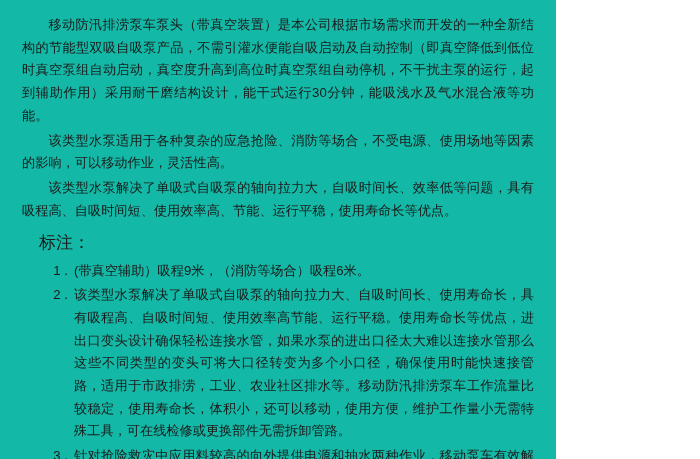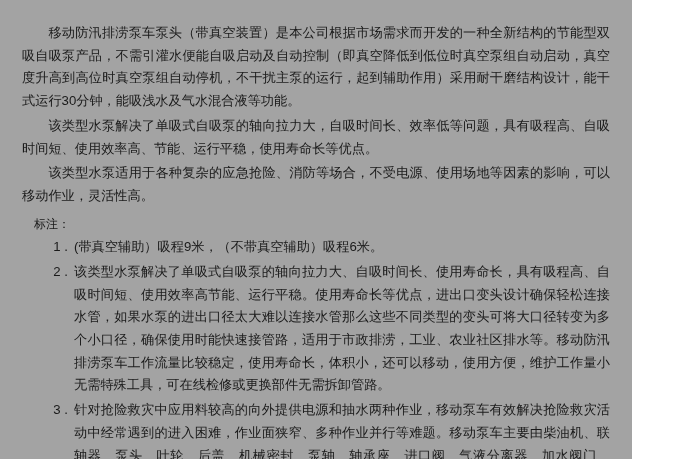--- a/index.html
+++ b/index.html
@@ -9,38 +9,38 @@
   body {
     width: 700px;
     height: 459px;
     background: #ffffff;
     font-family: "Liberation Sans", sans-serif;
     color: #1a1a1a;
     overflow: hidden;
   }
   .page {
     box-sizing: border-box;
-    width: 632px;
+    width: 556px;
     height: 459px;
-    padding: 22px 22px 0 22px;
-    background: #a3a3a3;
+    padding: 14px 22px 0 22px;
+    background: #14b8a6;
   }
   .para {
     font-size: 13.2px;
     line-height: 1.72;
     text-align: justify;
     text-justify: inter-ideograph;
     margin: 0 0 2px 0;
     color: #1a1a1a;
   }
   .indent2 {
     text-indent: 2em;
   }
   .label-line {
-    font-size: 12px;
+    font-size: 17px;
     line-height: 1.72;
     margin: 6px 0 2px 0;
     text-indent: 1em;
   }
   .list {
     margin: 0;
     padding: 0;
     list-style: none;
   }
   .list-item {
@@ -62,29 +62,29 @@
     text-align: justify;
     text-justify: inter-ideograph;
   }
 </style>
 </head>
 <body>
 
 <div class="page">
 
   <p class="para indent2">移动防汛排涝泵车泵头（带真空装置）是本公司根据市场需求而开发的一种全新结构的节能型双吸自吸泵产品，不需引灌水便能自吸启动及自动控制（即真空降低到低位时真空泵组自动启动，真空度升高到高位时真空泵组自动停机，不干扰主泵的运行，起到辅助作用）采用耐干磨结构设计，能干式运行30分钟，能吸浅水及气水混合液等功能。</p>
+  <p class="para indent2">该类型水泵适用于各种复杂的应急抢险、消防等场合，不受电源、使用场地等因素的影响，可以移动作业，灵活性高。</p>
   <p class="para indent2">该类型水泵解决了单吸式自吸泵的轴向拉力大，自吸时间长、效率低等问题，具有吸程高、自吸时间短、使用效率高、节能、运行平稳，使用寿命长等优点。</p>
-  <p class="para indent2">该类型水泵适用于各种复杂的应急抢险、消防等场合，不受电源、使用场地等因素的影响，可以移动作业，灵活性高。</p>
 
   <div class="label-line">标注：</div>
 
   <ul class="list">
     <li class="list-item">
       <span class="item-marker">1 .</span>
-      <span class="item-body">(带真空辅助）吸程9米，（不带真空辅助）吸程6米。</span>
+      <span class="item-body">(带真空辅助）吸程9米，（消防等场合）吸程6米。</span>
     </li>
     <li class="list-item">
       <span class="item-marker">2 .</span>
       <span class="item-body">该类型水泵解决了单吸式自吸泵的轴向拉力大、自吸时间长、使用寿命长，具有吸程高、自吸时间短、使用效率高节能、运行平稳。使用寿命长等优点，进出口变头设计确保轻松连接水管，如果水泵的进出口径太大难以连接水管那么这些不同类型的变头可将大口径转变为多个小口径，确保使用时能快速接管路，适用于市政排涝，工业、农业社区排水等。移动防汛排涝泵车工作流量比较稳定，使用寿命长，体积小，还可以移动，使用方便，维护工作量小无需特殊工具，可在线检修或更换部件无需拆卸管路。</span>
     </li>
     <li class="list-item">
       <span class="item-marker">3 .</span>
       <span class="item-body">针对抢险救灾中应用料较高的向外提供电源和抽水两种作业，移动泵车有效解决抢险救灾活动中经常遇到的进入困难，作业面狭窄、多种作业并行等难题。移动泵车主要由柴油机、联轴器、泵头、叶轮、后盖、机械密封、泵轴、轴承座、进口阀、气液分离器、加水阀门、进、排接管、防雨机柜、四轮移动拖车等组成。</span>
     </li>
   </ul>

